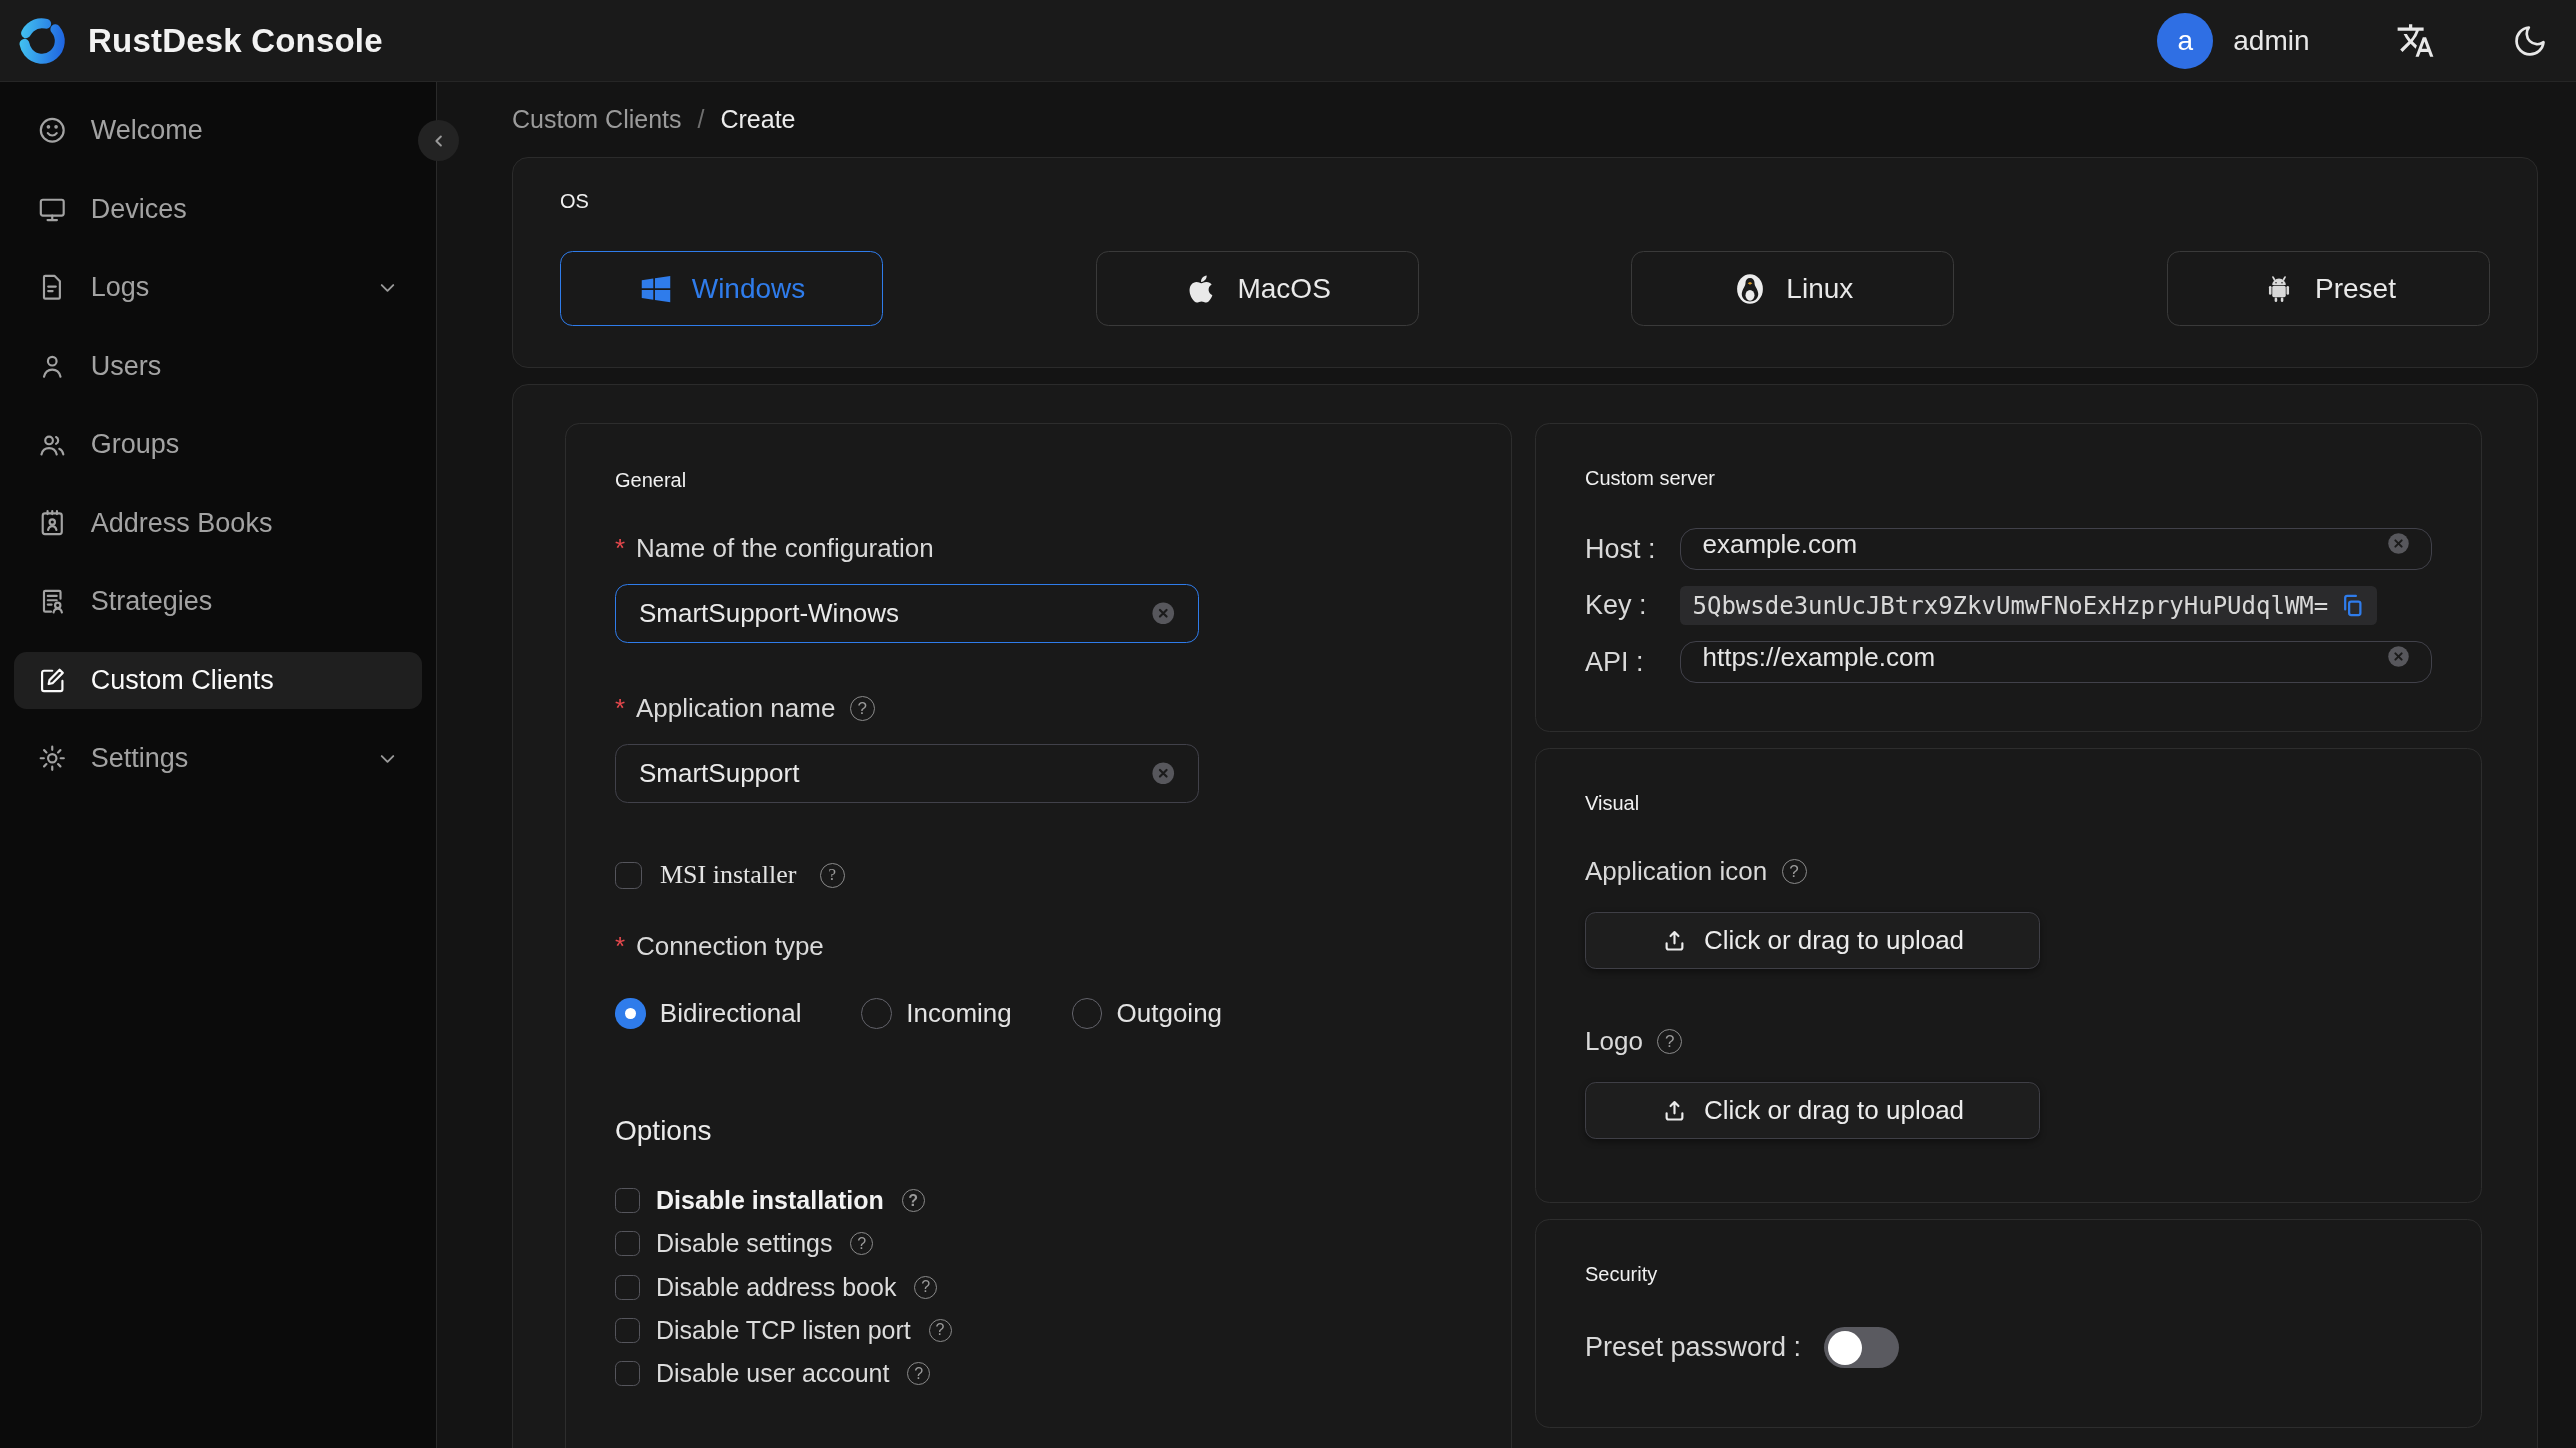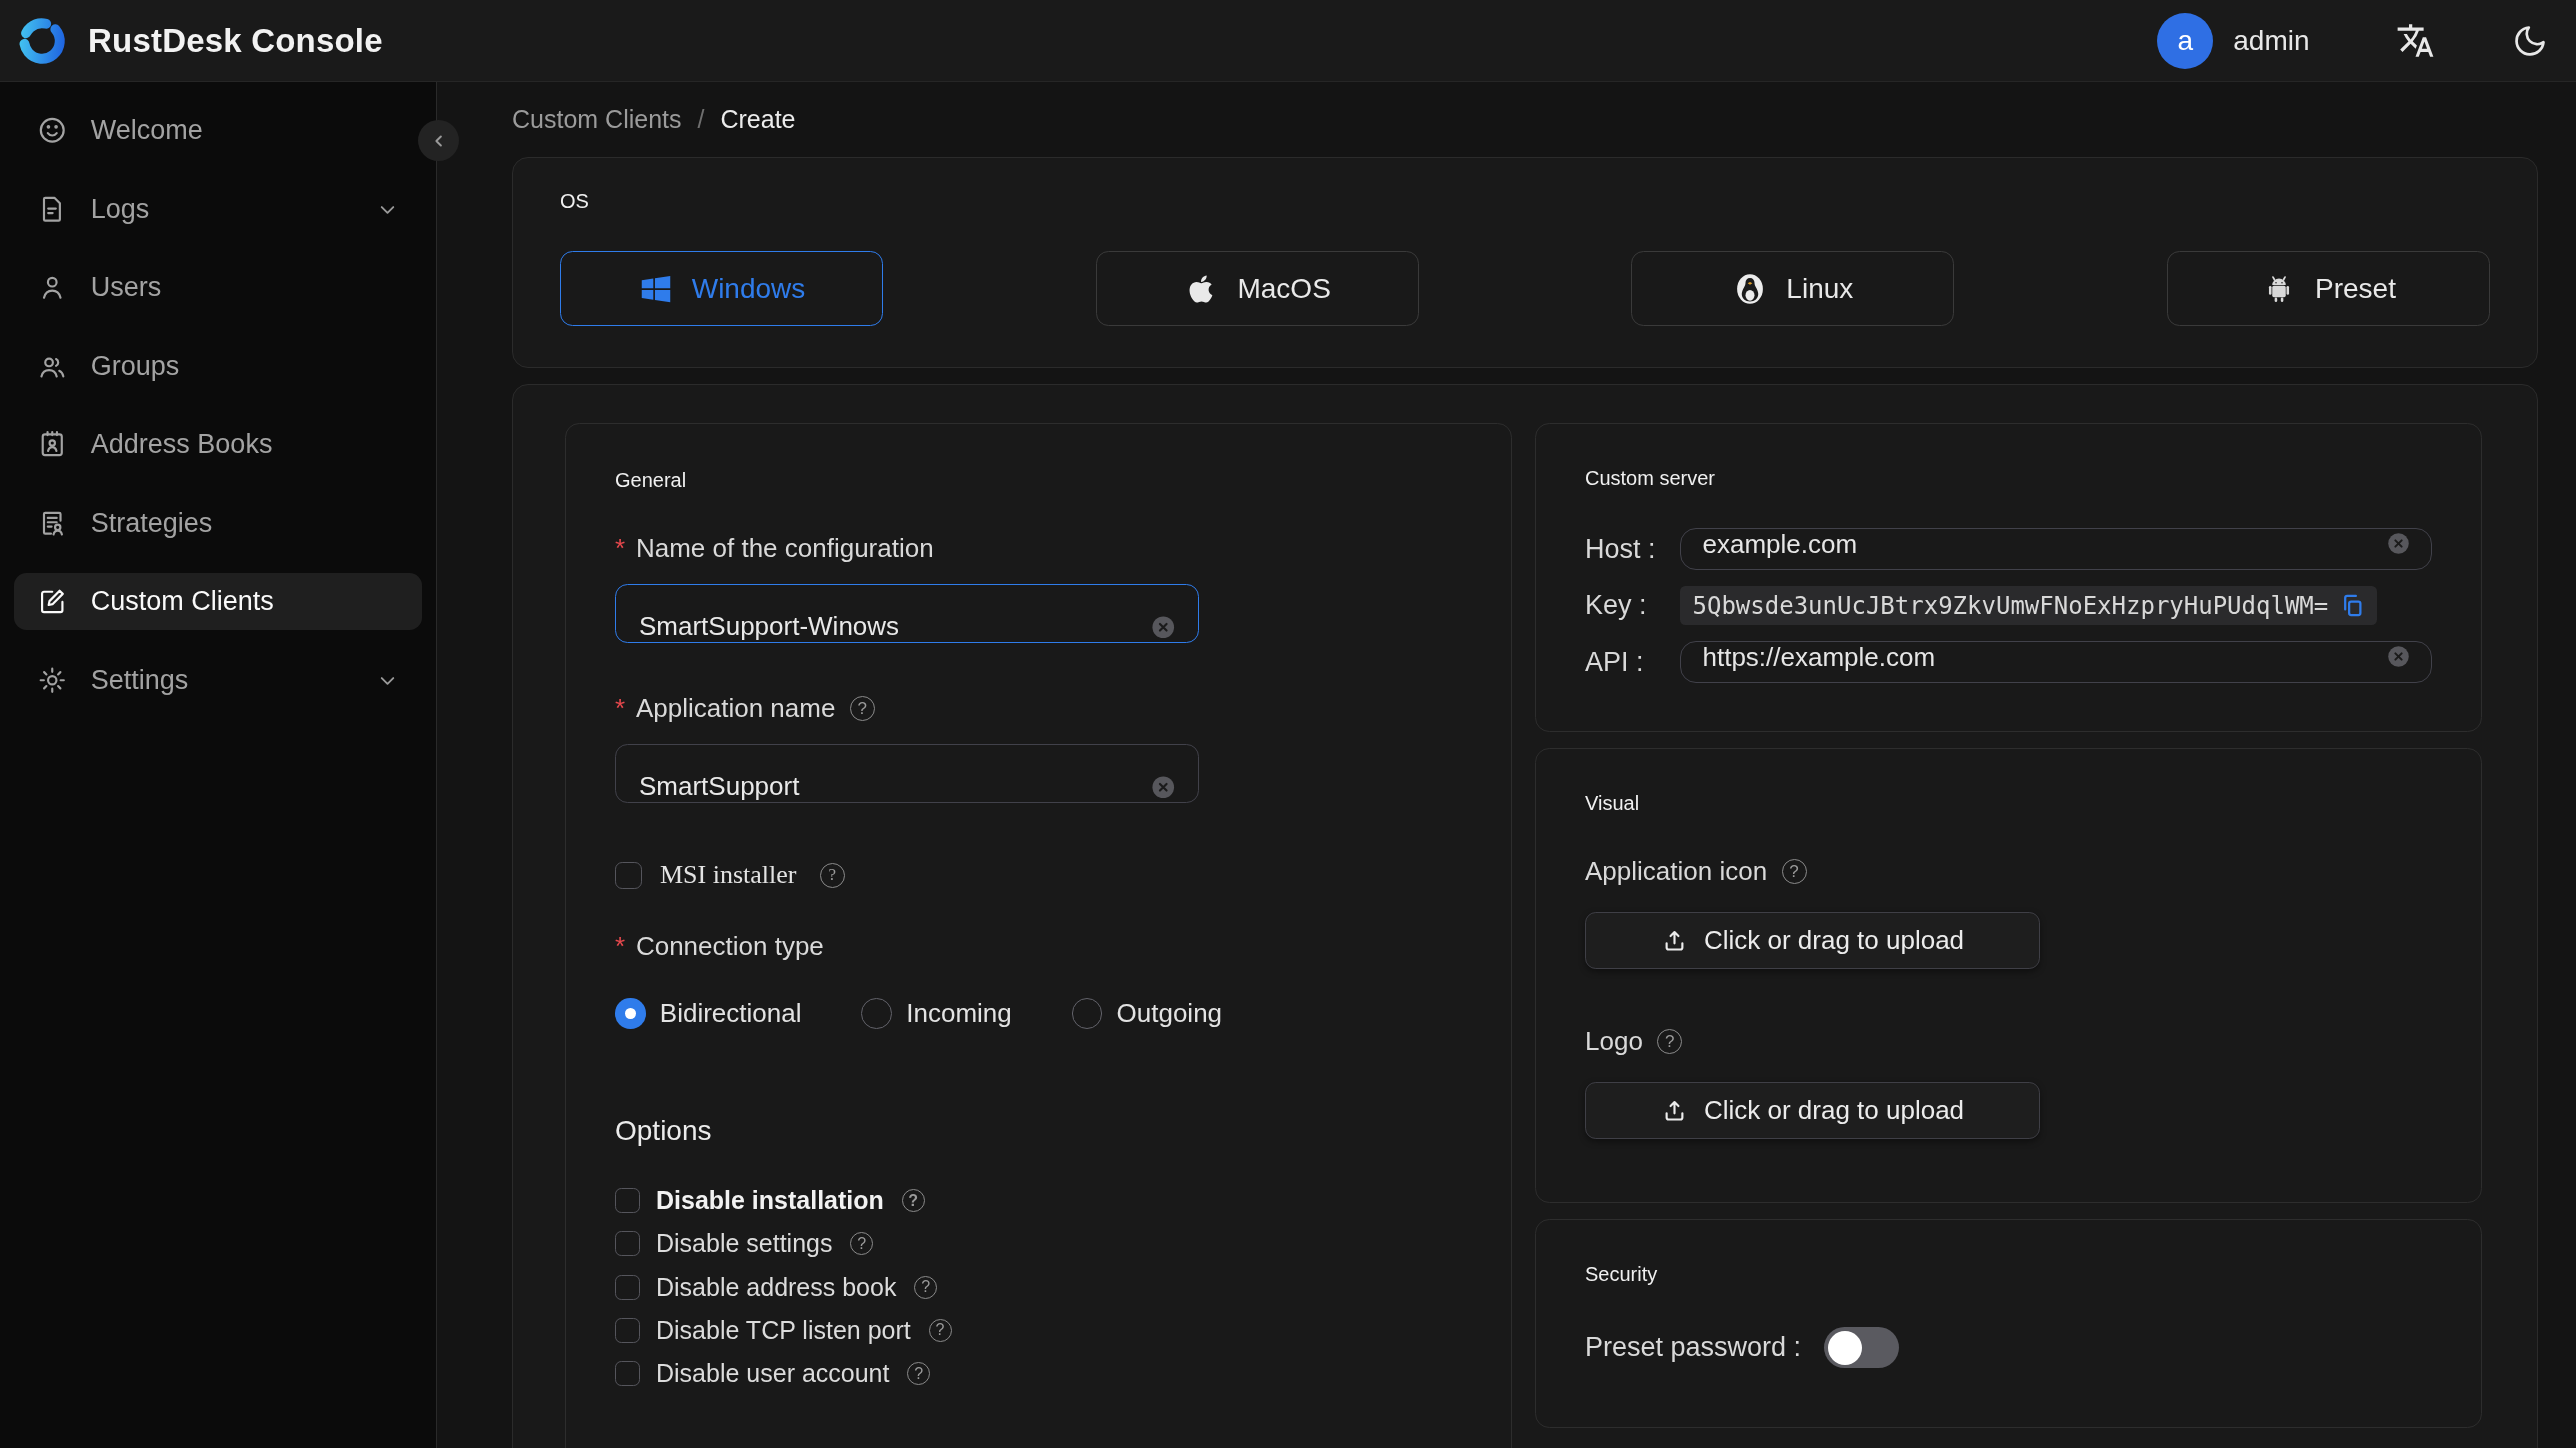--- a/index.html
+++ b/index.html
@@ -83,21 +83,21 @@
   .general-card { width:947px; padding:45px 49px; flex-shrink:0; }
   .field-label { margin-top:41px; display:flex; align-items:center; gap:9px; font-size:26px; color:#d9d9d9; }
   .req { color:#e5484d; font-size:26px; margin-right:1.8px; }
   .help {
     width:25px; height:25px; border-radius:50%; border:1.8px solid #8a8a8a;
     color:#9a9a9a; font-size:17px; display:inline-flex; align-items:center;
     justify-content:center; margin-left:5.4px; flex-shrink:0;
   }
   .input-box {
     margin-top:20px; width:584px; height:59px; border:1.3px solid #41414a;
-    border-radius:12.5px; display:flex; align-items:flex-end; padding:0 20px 0 23px;
+    border-radius:12.5px; display:flex; align-items:center; padding:0 20px 0 23px;
     background:transparent;
   }
   .input-box.focused { border:1.8px solid #2f7ceb; }
   .input-box input {
     flex:1; background:transparent; border:none; outline:none;
     font-size:26px; color:#e9e9e9; font-family:"Liberation Sans", sans-serif; min-width:0;
   }
   .clear-ic { flex-shrink:0; cursor:pointer; }
 
   .check-row { display:flex; align-items:center; gap:18px; }
@@ -195,20 +195,27 @@
 
   <nav class="sidebar">
     <div class="side-item">
       <svg class="s-icon" viewBox="0 0 24 24" fill="none" stroke="currentColor" stroke-width="1.7" stroke-linecap="round" stroke-linejoin="round">
         <circle cx="12" cy="12" r="9"></circle>
           <path d="M8.5 14.2c.9 1.2 2.1 1.9 3.5 1.9s2.6-.7 3.5-1.9"></path>
         <circle cx="9" cy="9.3" r="0.6" fill="currentColor"></circle>
           <circle cx="15" cy="9.3" r="0.6" fill="currentColor"></circle>
       </svg>
       <span class="s-label">Welcome</span>
+    </div>
+    <div class="side-item">
+      <svg class="s-icon" viewBox="0 0 24 24" fill="none" stroke="currentColor" stroke-width="1.7" stroke-linecap="round" stroke-linejoin="round">
+        <rect x="3" y="4.5" width="18" height="12.5" rx="1.6"></rect>
+          <path d="M12 17v3.2M8.3 20.5h7.4"></path>
+      </svg>
+      <span class="s-label">Devices</span>
     </div>
     <div class="side-item">
       <svg class="s-icon" viewBox="0 0 24 24" fill="none" stroke="currentColor" stroke-width="1.7" stroke-linecap="round" stroke-linejoin="round">
         <path d="M6.5 3h7.2L18 7.3V20a1 1 0 0 1-1 1H6.5a1 1 0 0 1-1-1V4a1 1 0 0 1 1-1z"></path>
         <path d="M8.8 11.5h6M8.8 15h3.5"></path>
       </svg>
       <span class="s-label">Logs</span>
       <svg class="s-chev" viewBox="0 0 24 24" fill="none" stroke="currentColor" stroke-width="2" stroke-linecap="round" stroke-linejoin="round">
           <path d="M6 9.5l6 6 6-6"></path>
         </svg>

